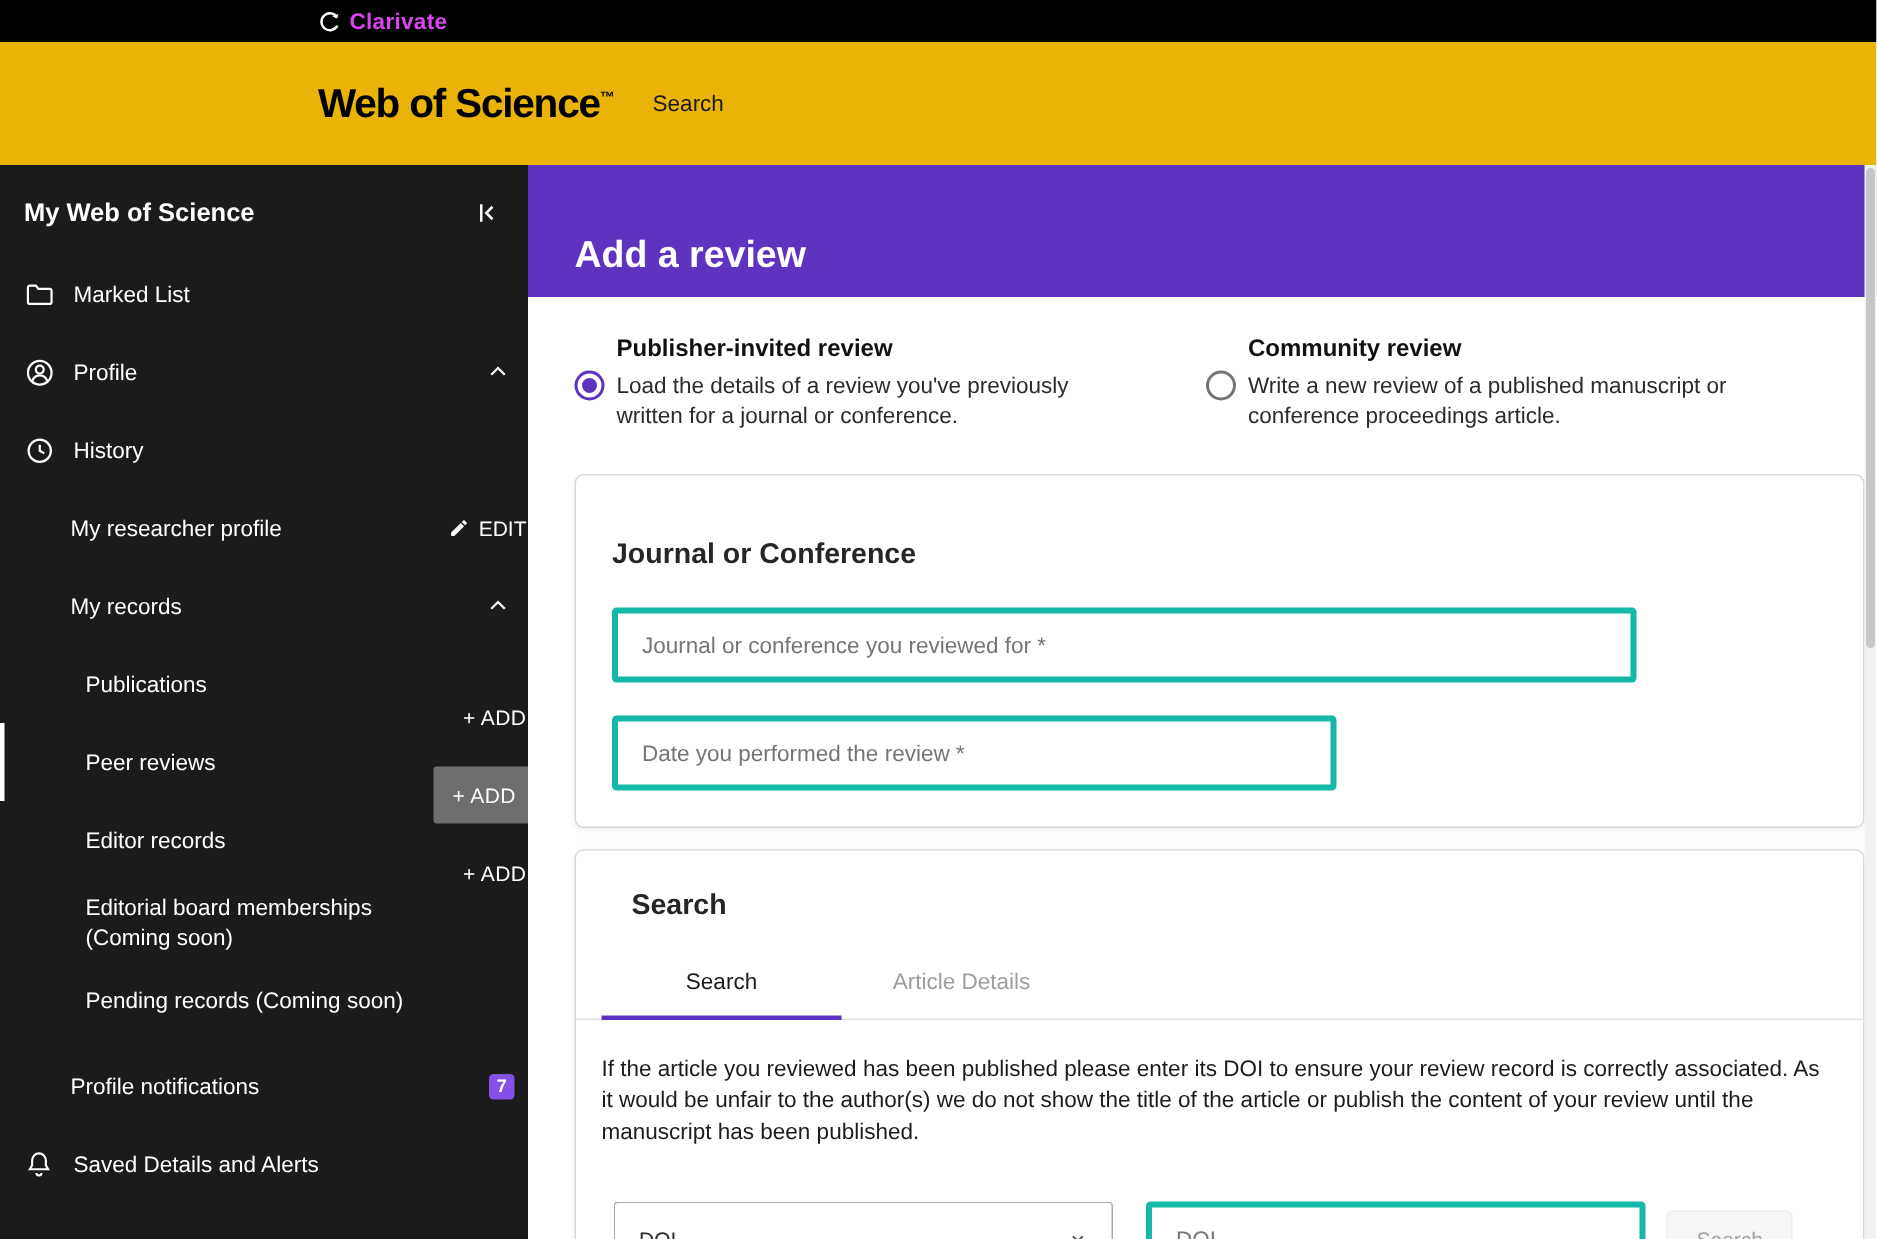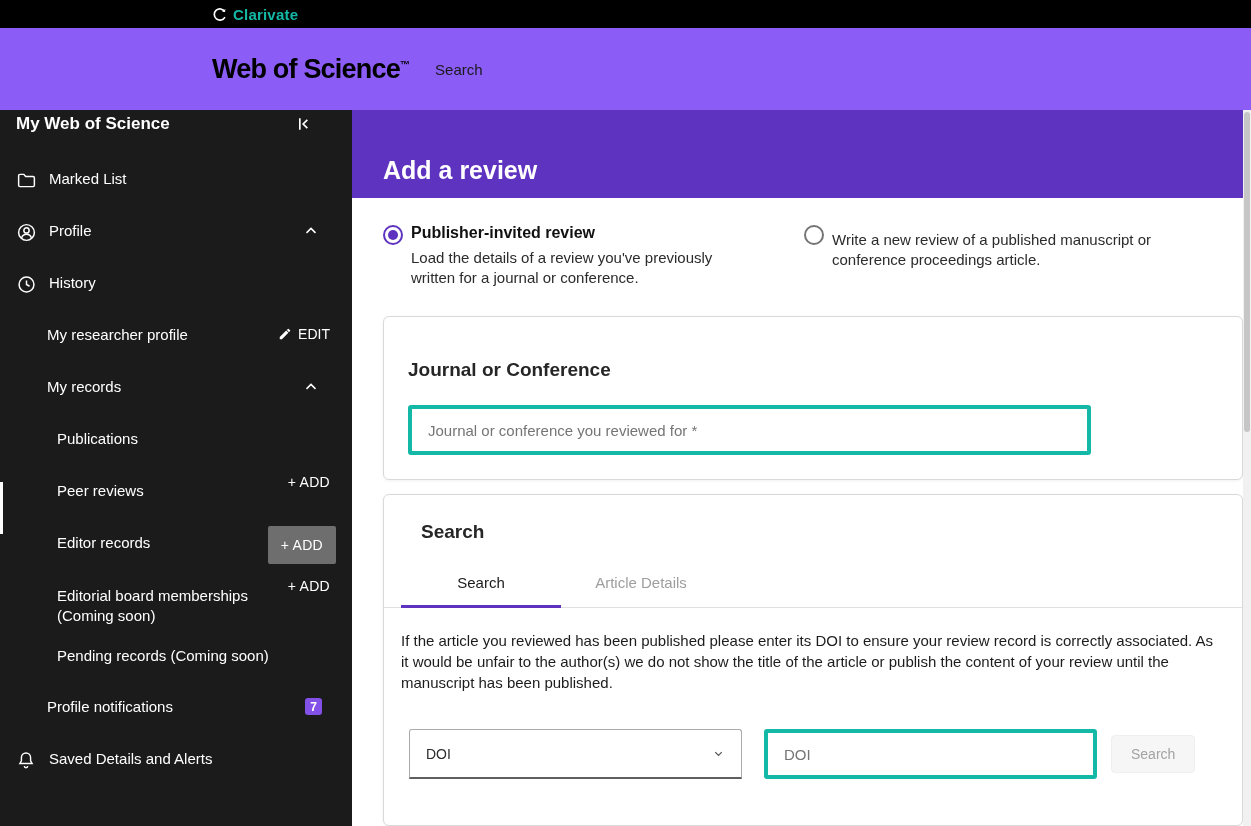--- a/index.html
+++ b/index.html
@@ -1,35 +1,35 @@
 <!DOCTYPE html>
 <html><head>
 <meta charset="utf-8">
 <style>
   * { margin:0; padding:0; box-sizing:border-box; }
   html,body { width:1251px; height:826px; overflow:hidden; background:#fff;
               font-family:"Liberation Sans", sans-serif; }
 
   
   .topbar { height:28px; background:#000; display:flex; align-items:center; padding-left:212px; }
-  .brand { display:flex; align-items:center; gap:6px; color:#14b8a6; font-size:15px;
+  .brand { display:flex; align-items:center; gap:6px; color:#d946ef; font-size:15px;
            font-weight:bold; letter-spacing:.2px; cursor:pointer; }
 
   
-  .header { height:82px; background:#8b5cf6; display:flex; align-items:center; padding-left:212px; }
+  .header { height:82px; background:#eab308; display:flex; align-items:center; padding-left:212px; }
   .wos-logo { font-size:27px; font-weight:bold; letter-spacing:-0.8px; color:#000; cursor:pointer; }
   .wos-tm { font-size:10px; vertical-align:super; font-weight:bold; }
   .header-nav { margin-left:26px; font-size:15px; color:#1a1a1a; cursor:pointer; }
 
   
   .app { display:flex; height:716px; }
 
   
   .sidebar { width:352px; flex-shrink:0; background:#1b1b1b; color:#fff; padding-top:4px; }
-  .sb-row { display:flex; align-items:flex-start; padding-right:22px; cursor:pointer; }
+  .sb-row { display:flex; align-items:center; padding-right:1px; cursor:pointer; }
   .sb-title-row { height:56px; padding-left:16px; }
   .sb-title { font-size:17px; font-weight:bold; }
   .sb-collapse { margin-left:auto; margin-right:16px; display:flex; }
   .sb-item { height:52px; padding-left:15px; font-size:15px; }
   .sb-item .icn { width:22px; display:flex; justify-content:center; margin-right:12px; }
   .sb-sub { height:52px; padding-left:47px; font-size:15px; }
   .sb-sub2 { height:52px; padding-left:57px; font-size:15px; }
   .sb-sub2.two-line { height:60px; }
   .sb-sub2.short { height:44px; }
   .sb-label-wrap { max-width:240px; line-height:20px; }
@@ -44,21 +44,21 @@
   .sb-gap { height:8px; }
 
   
   .main { flex:1; position:relative; overflow:hidden; background:#fff; }
   .banner { height:88px; background:#5e33bf; display:flex; align-items:center; padding-left:31px; }
   .banner h1 { color:#fff; font-size:25px; font-weight:bold;margin-top:32px; }
   .content { padding:26px 0 0 31px; width:891px; }
 
   
   .radio-row { display:flex; }
-  .radio-option { display:flex; align-items:flex-start; width:421px; cursor:pointer; }
+  .radio-option { display:flex; align-items:center; width:421px; cursor:pointer; }
   .radio { width:20px; height:20px; border-radius:50%; border:2px solid #757575; flex-shrink:0;
            margin-top:1px; position:relative; background:#fff; }
   .radio.selected { border-color:#5e33bf; }
   .radio.selected::after { content:""; position:absolute; inset:3px; border-radius:50%; background:#5e33bf; }
   .radio-text { margin-left:8px; }
   .radio-label { font-size:16px; font-weight:bold; color:#111; }
   .radio-desc { margin-top:6px; font-size:15px; line-height:20px; color:#2b2b2b; max-width:345px; }
 
   
   .card { border:1px solid #d9d9d9; border-radius:6px; background:#fff;
@@ -237,28 +237,30 @@
         <div class="radio-option">
           <span class="radio selected"></span>
           <span class="radio-text">
             <div class="radio-label">Publisher-invited review</div>
             <div class="radio-desc">Load the details of a review you've previously written for a journal or conference.</div>
           </span>
         </div>
         <div class="radio-option">
           <span class="radio"></span>
           <span class="radio-text">
+            <div class="radio-label">Community review</div>
             <div class="radio-desc" style="max-width:330px;">Write a new review of a published manuscript or conference proceedings article.</div>
           </span>
         </div>
       </div>
 
       <section class="card journal-card">
         <h2 class="card-title">Journal or Conference</h2>
         <input class="input journal-input" type="text" placeholder="Journal or conference you reviewed for *" style="">
+        <input class="input date-input" type="text" placeholder="Date you performed the review *" style="">
       </section>
 
       <section class="card article-card">
         <h2 class="card-title article-title">Search</h2>
 
         <div class="tabs">
           <div class="tab active">Search</div>
           <div class="tab disabled">Article Details</div>
         </div>
 

